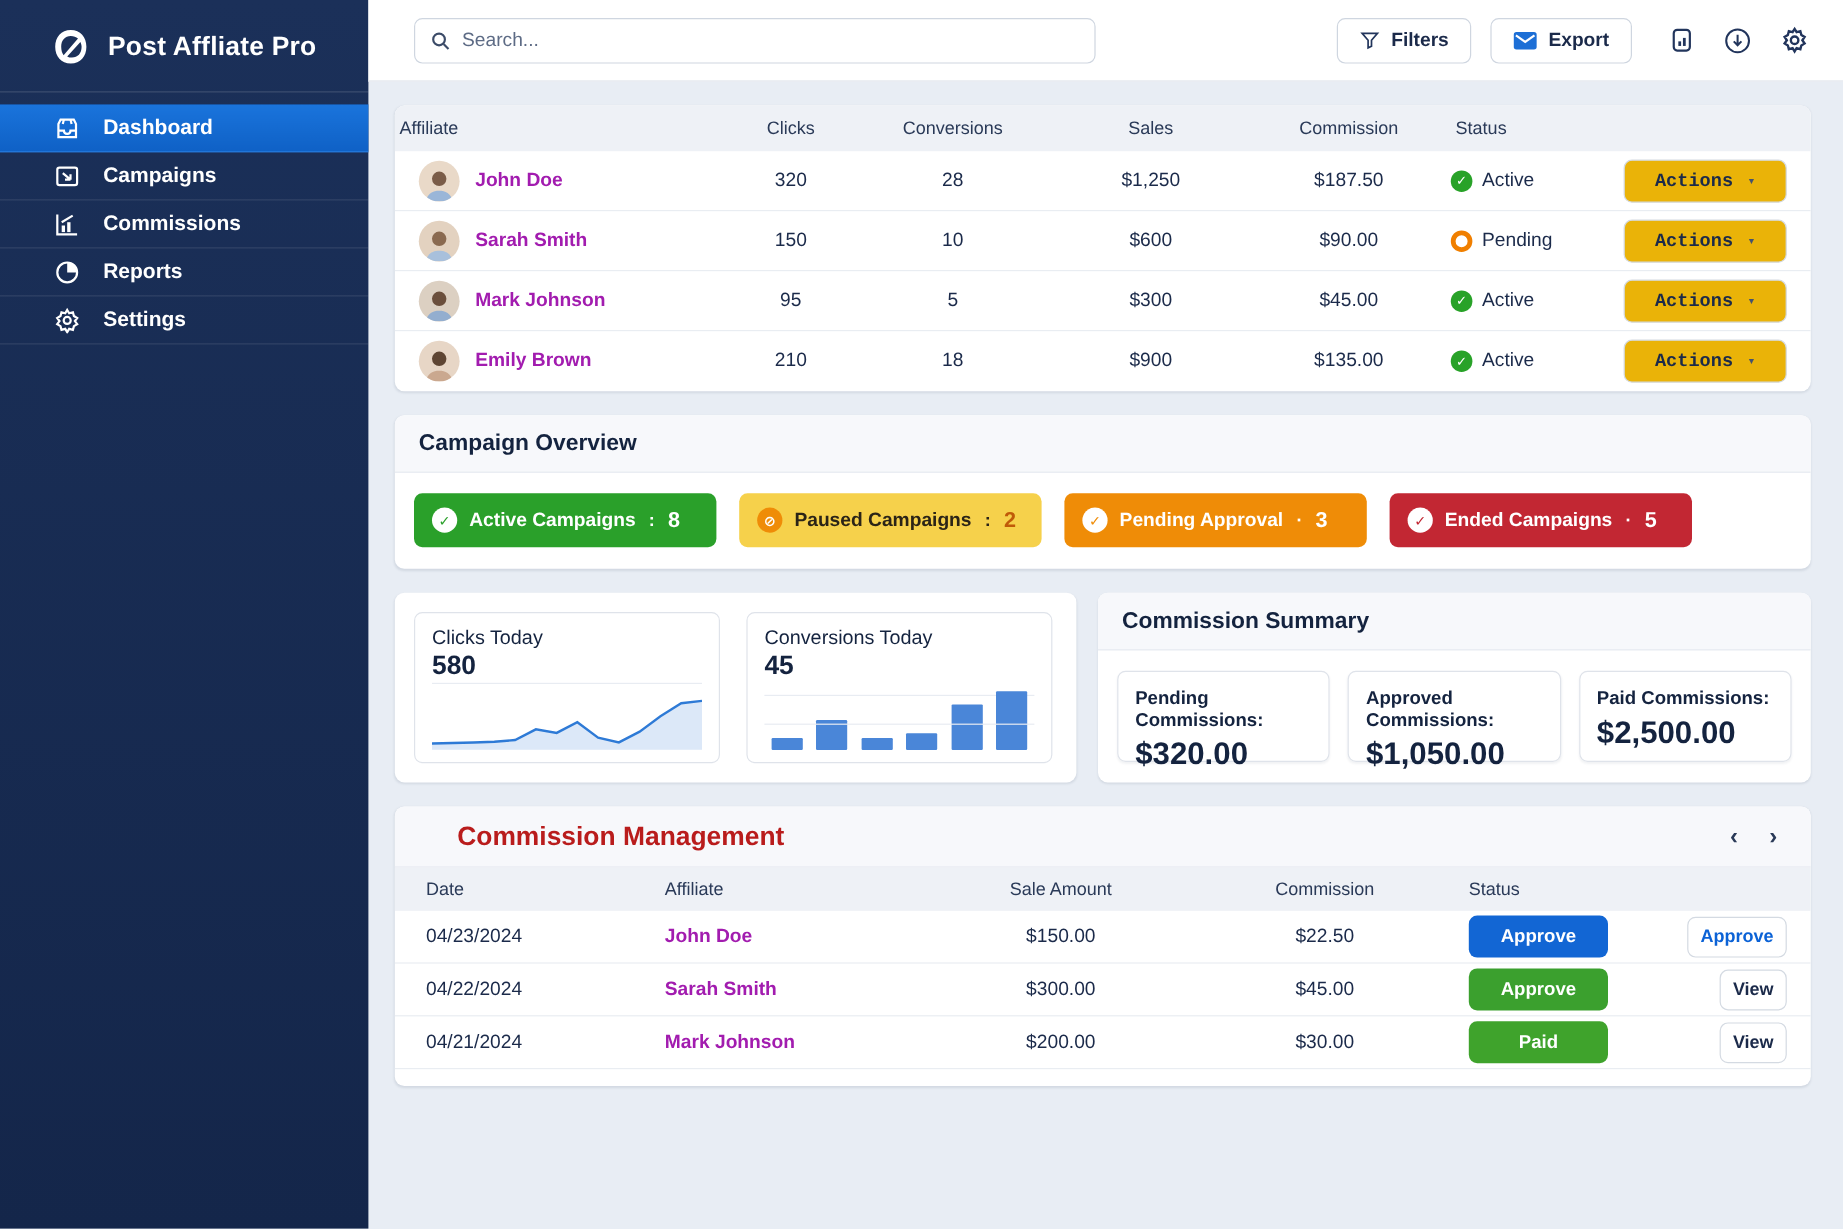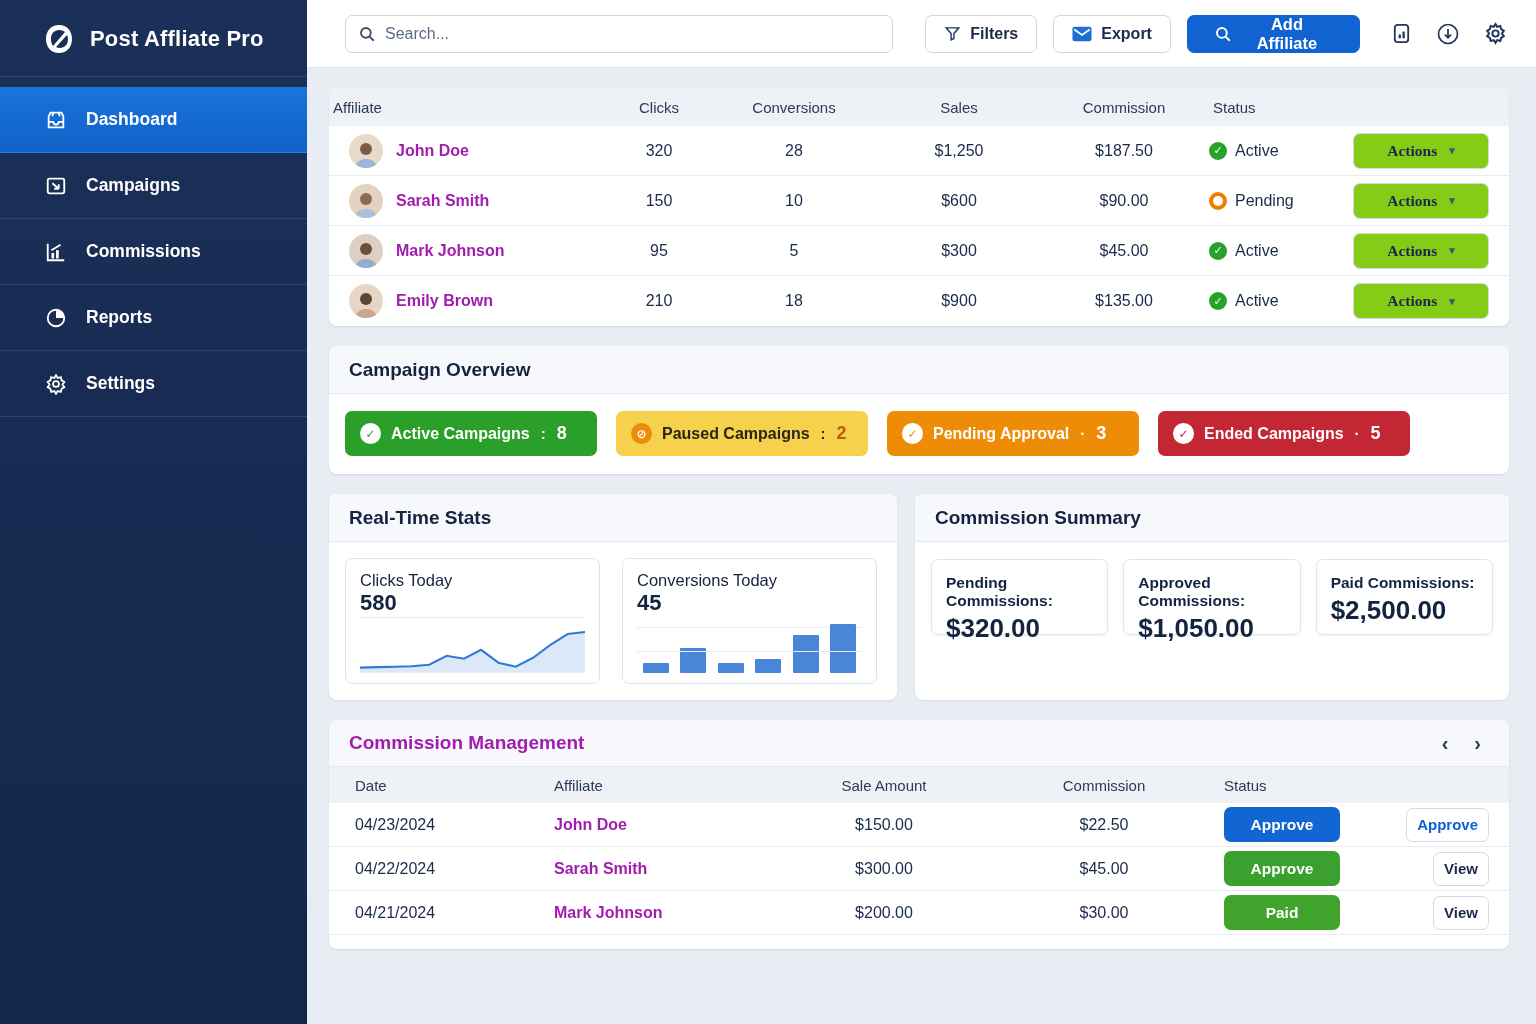--- a/index.html
+++ b/index.html
@@ -5,21 +5,21 @@
   * { margin:0; padding:0; box-sizing:border-box; }
   html,body { width:1536px; height:1024px; overflow:hidden; }
   body { font-family:"Liberation Sans","DejaVu Sans",sans-serif; background:#e8edf4; display:flex; color:#1b2a4a; }
 
   
   .sidebar { width:307px; min-width:307px; height:100%; background:linear-gradient(180deg,#1b3059 0%,#14264a 100%); color:#fff; display:flex; flex-direction:column; }
   .logo-row { display:flex; align-items:center; gap:14px; padding:22px 0 20px 42px; border-bottom:1px solid rgba(255,255,255,.14); }
   .logo-mark { width:34px; height:34px; display:flex; align-items:center; justify-content:center; }
   .logo-text { font-size:22px; font-weight:bold; letter-spacing:.2px; }
   .nav { margin-top:10px; display:flex; flex-direction:column; }
-  .nav-item { display:flex; align-items:center; gap:18px; padding:0 0 0 44px; height:66px; font-size:17.5px; font-weight:bold; cursor:pointer; border-bottom:1px solid rgba(255,255,255,.10); }
+  .nav-item { display:flex; align-items:center; gap:18px; padding:0 0 0 44px; height:40px; font-size:17.5px; font-weight:bold; cursor:pointer; border-bottom:1px solid rgba(255,255,255,.10); }
   .nav-item.active { background:linear-gradient(180deg,#1a74dc,#0f61c6); border-bottom:1px solid rgba(255,255,255,.06); }
   .nav-ic { width:24px; height:24px; display:flex; align-items:center; justify-content:center; }
   .nav-ic svg { display:block; }
 
   
   .main { flex:1; display:flex; flex-direction:column; height:100%; }
   .topbar { height:68px; min-height:68px; background:#fff; display:flex; align-items:center; padding:0 28px 0 38px; border-bottom:1px solid #dfe4ec; gap:16px; }
   .search-box { width:568px; height:38px; border:1px solid #cfd6e0; border-radius:7px; display:flex; align-items:center; padding:0 12px; gap:9px; background:#fff; }
   .search-box input { border:none; outline:none; font-size:16px; color:#1b2a4a; flex:1; font-family:inherit; background:transparent; }
   .search-box input::placeholder { color:#5d6b85; }
@@ -46,21 +46,21 @@
   .avatar { width:34px; height:34px; border-radius:50%; overflow:hidden; background:#e9d9c8; display:flex; align-items:flex-end; justify-content:center; }
   .ap-row:nth-of-type(3) .avatar { background:#e3d2c0; }
   .ap-row:nth-of-type(4) .avatar { background:#dcd0c2; }
   .ap-row:nth-of-type(5) .avatar { background:#e7d6c6; }
   .link { color:#a21caf; font-weight:bold; text-decoration:none; cursor:pointer; }
   .status-wrap { display:flex; align-items:center; gap:8px; }
   .st-dot { width:18px; height:18px; border-radius:50%; display:flex; align-items:center; justify-content:center; font-size:11px; color:#fff; font-weight:bold; }
   .st-active { background:#28a228; }
   .st-pending { background:#fff; border:4.5px solid #f07f00; width:18px; height:18px; }
   .actions-cell { display:flex; justify-content:flex-end; padding-right:20px; }
-  .actions-btn { width:136px; height:36px; border:1px solid #d4dae2; border-radius:7px; background:#84cc16; font-size:15.5px; font-weight:bold; color:#1b2a4a; display:flex; align-items:center; justify-content:center; gap:12px; cursor:pointer; font-family:Liberation Serif, serif; }
+  .actions-btn { width:136px; height:36px; border:1px solid #d4dae2; border-radius:7px; background:#eab308; font-size:15.5px; font-weight:bold; color:#1b2a4a; display:flex; align-items:center; justify-content:center; gap:12px; cursor:pointer; font-family:Liberation Mono, monospace; }
   .chev { font-size:11px; color:#45536e; }
 
   
   .badges { display:flex; gap:19px; padding:17px 16px 18px 16px; }
   .badge { width:252px; height:45px; border-radius:7px; display:flex; align-items:center; padding:0 15px; gap:10px; cursor:default; }
   .badge-ic { width:21px; height:21px; border-radius:50%; background:#fff; display:flex; align-items:center; justify-content:center; font-size:12px; font-weight:bold; }
   .badge-label { font-size:16px; font-weight:bold; }
   .badge-sep { font-size:15px; font-weight:bold; margin:0 1px; }
   .badge-count { font-size:18px; font-weight:bold; }
 
@@ -82,21 +82,21 @@
   .bar { width:26px; background:#4a86d8; border-radius:1px; }
 
   .cs-body { display:flex; gap:15px; padding:17px 16px; }
   .cs-card { flex:1; border:1px solid #dfe3ea; border-radius:7px; box-shadow:0 1px 2px rgba(20,35,70,.06); padding:14px 14px 12px 14px; height:76px; display:flex; flex-direction:column; }
   .cs-label { font-size:15.5px; font-weight:bold; color:#14233f; }
   .cs-value { font-size:26px; font-weight:bold; color:#14233f; margin-top:3px; }
   .cs-bar { height:15px; border-radius:3px; margin-top:auto; }
 
   
   .cm-title-row { display:flex; align-items:center; justify-content:space-between; background:#f7f8fb; border-bottom:1px solid #e6eaf0; padding:12px 20px; }
-  .cm-title { font-size:19px; font-weight:bold; color:#a21caf; }
+  .cm-title { font-size:22px; font-weight:bold; color:#b91c1c;margin-left:32px; }
   .pager { display:flex; gap:26px; padding-right:8px; }
   .pager button { background:none; border:none; font-size:20px; font-weight:bold; color:#2a3a58; cursor:pointer; line-height:1; font-family:inherit; }
   .cm-grid { display:grid; grid-template-columns:225px 230px 200px 240px 150px 1fr; align-items:center; }
   .cm-head { background:#eef1f6; height:36px; font-size:15px; color:#2a3a58; }
   .cm-row { height:44px; border-bottom:1px solid #e9edf2; font-size:16px; }
   .cm-pad { padding-left:26px; }
   .status-btn { width:116px; height:35px; border:none; border-radius:7px; color:#fff; font-size:15.5px; font-weight:bold; cursor:pointer; font-family:inherit; }
   .action-btn { max-width:90px; height:34px; border:1px solid #d4dae2; border-radius:7px; background:#fff; font-size:15px; font-weight:bold; cursor:pointer; font-family:inherit; padding:0 10px; overflow:hidden; white-space:nowrap; display:flex; align-items:center; justify-content:center; }
   .cm-action { display:flex; justify-content:flex-end; padding-right:20px; }
   .cm-foot { height:14px; }
@@ -188,29 +188,20 @@
     </button>
     <button class="btn">
       <span style="display:flex;">
         <svg width="20" height="16" viewBox="0 0 22 17">
             <rect x="0.5" y="0.5" width="21" height="16" rx="2.5" fill="#1d6fd6"></rect>
             <path d="M2.5 3.5l8.5 6 8.5-6" stroke="#fff" stroke-width="2" fill="none"></path>
           </svg>
       </span>
       <span>Export</span>
     </button>
-    <button class="btn btn-primary">
-      <span style="display:flex;">
-        <svg width="18" height="18" viewBox="0 0 24 24" fill="none" stroke="#fff" stroke-width="2.6">
-            <circle cx="10.5" cy="10.5" r="6.5"></circle>
-            <path d="M15.5 15.5L21 21"></path>
-          </svg>
-      </span>
-      <span>Add Affiliate</span>
-    </button>
     <div class="top-icons">
       <button class="icon-btn">
         <svg width="23" height="23" viewBox="0 0 24 24" fill="none" stroke="#22355c" stroke-width="1.9">
             <rect x="5" y="3" width="14" height="18" rx="3"></rect>
             <rect x="9" y="13" width="2.4" height="4" fill="#22355c" stroke="none"></rect>
             <rect x="13" y="10" width="2.4" height="7" fill="#22355c" stroke="none"></rect>
           </svg>
       </button>
       <button class="icon-btn">
         <svg width="24" height="24" viewBox="0 0 24 24" fill="none" stroke="#22355c" stroke-width="1.7">
@@ -370,21 +361,20 @@
           <span class="badge-ic" style="color: rgb(194, 39, 51);">✓</span>
           <span class="badge-label">Ended Campaigns</span>
           <span class="badge-sep">·</span>
           <span class="badge-count" style="color: rgb(255, 255, 255);">5</span>
         </div>
       </div>
     </section>
 
     <div class="split-row">
       <section class="card card-rt">
-        <div class="card-title">Real-Time Stats</div>
         <div class="rt-body">
           <div class="stat-box">
             <div class="stat-label">Clicks Today</div>
             <div class="stat-value">580</div>
             <div class="spark">
               <svg id="clicks-line" viewBox="0 0 230 54" preserveAspectRatio="none">
                   <polygon points="0,54 0.0,49.1 17.7,48.6 35.4,48.2 53.1,47.7 70.8,46.2 88.5,37.6 106.2,40.5 123.8,31.8 141.5,44.3 159.2,48.2 176.9,39.5 194.6,27.0 212.3,16.5 230.0,14.6 230,54" fill="#dce8f8"></polygon>
                   <polyline points="0.0,49.1 17.7,48.6 35.4,48.2 53.1,47.7 70.8,46.2 88.5,37.6 106.2,40.5 123.8,31.8 141.5,44.3 159.2,48.2 176.9,39.5 194.6,27.0 212.3,16.5 230.0,14.6" fill="none" stroke="#2e7ad6" stroke-width="2"></polyline>
                 </svg>
             </div>

